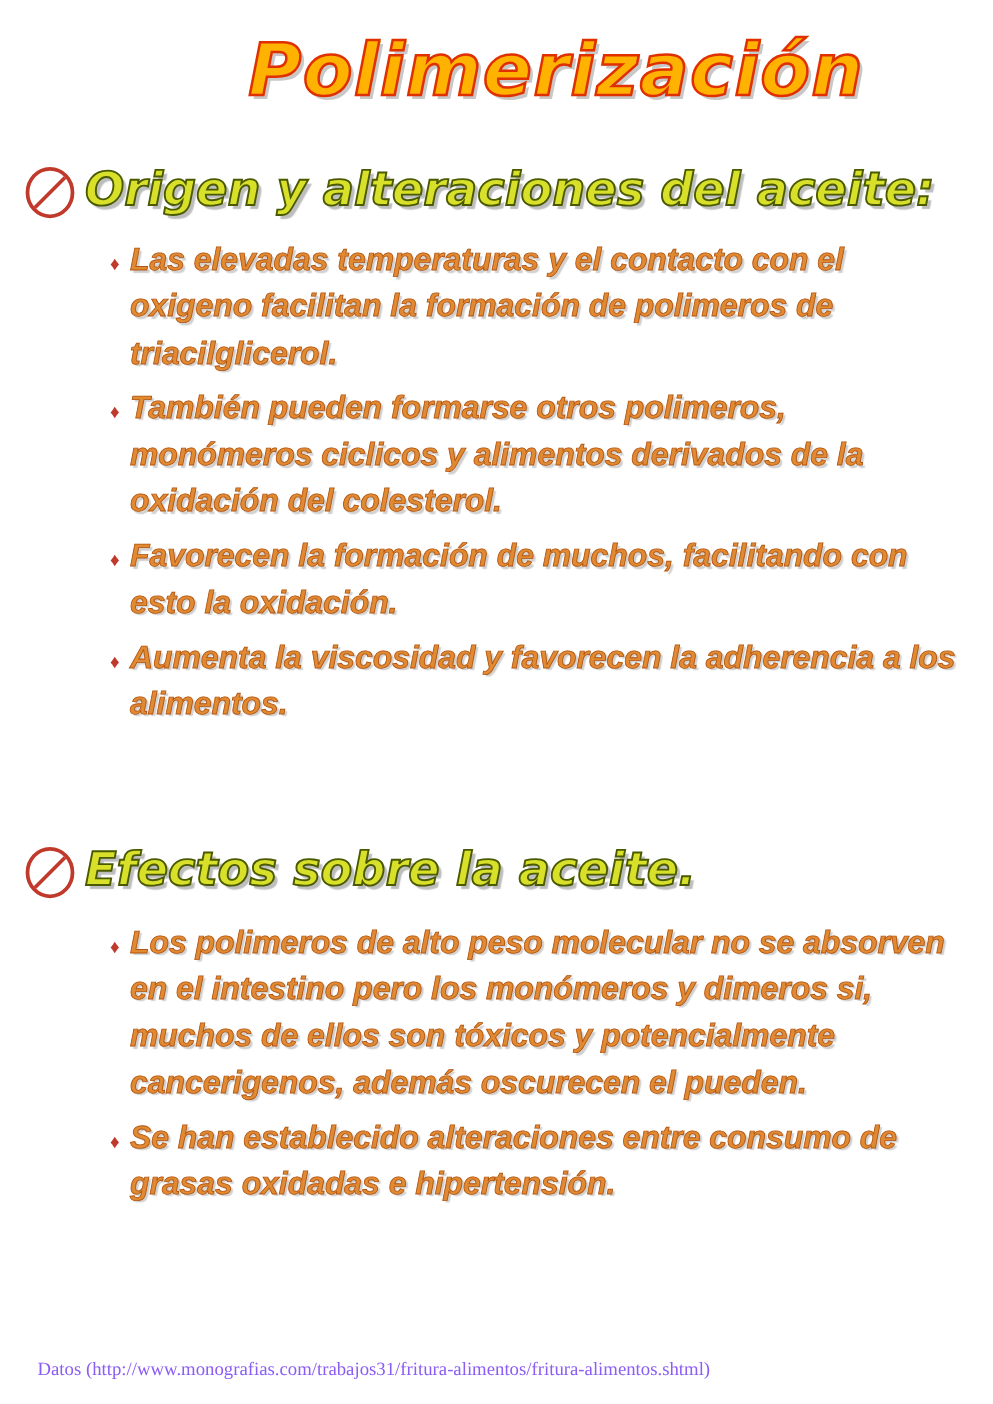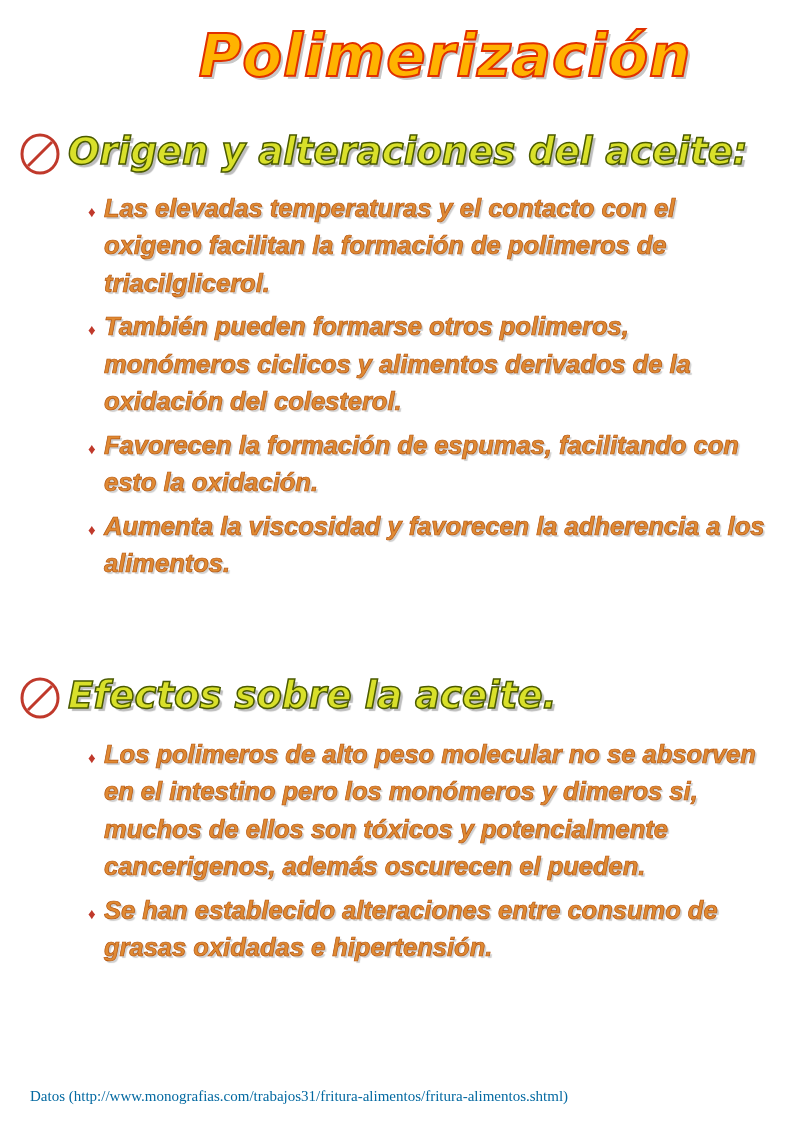--- a/index.html
+++ b/index.html
@@ -108,21 +108,21 @@
     text-shadow: 2px 2px 1px #cfcfcf;
   }
 
   
   .footer {
     position: absolute;
     left: 30px;
     bottom: 18px;
     font-family: "Liberation Serif", serif;
     font-size: 15px;
-    color: #0369a1;
+    color: #8b5cf6;
   }
 </style>
 </head>
 <body>
 
 <div class="slide">
 
   <div class="title">Polimerización</div>
 
   <div class="section section-1">
@@ -139,21 +139,21 @@
     <div class="bullet">
       <span class="bullet-marker">♦</span>
       <span class="bullet-text">Las elevadas temperaturas y el contacto con el oxigeno facilitan la formación de polimeros de triacilglicerol.</span>
     </div>
     <div class="bullet">
       <span class="bullet-marker">♦</span>
       <span class="bullet-text">También pueden formarse otros polimeros, monómeros ciclicos y alimentos derivados de la oxidación del colesterol.</span>
     </div>
     <div class="bullet">
       <span class="bullet-marker">♦</span>
-      <span class="bullet-text">Favorecen la formación de espumas, facilitando con esto la oxidación.</span>
+      <span class="bullet-text">Favorecen la formación de muchos, facilitando con esto la oxidación.</span>
     </div>
     <div class="bullet">
       <span class="bullet-marker">♦</span>
       <span class="bullet-text">Aumenta la viscosidad y favorecen la adherencia a los alimentos.</span>
     </div>
   </div>
 
   <div class="section section-2">
     <div class="no-icon">
       <svg width="44" height="44" viewBox="0 0 44 44">

